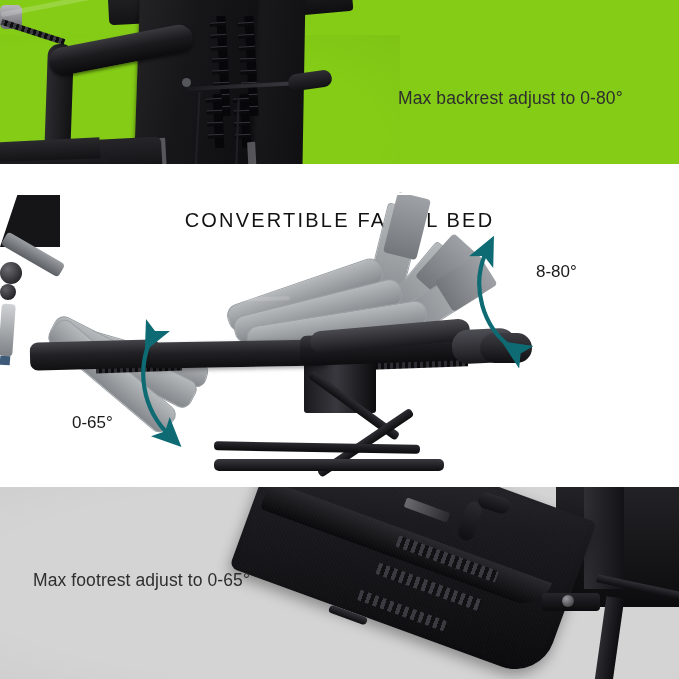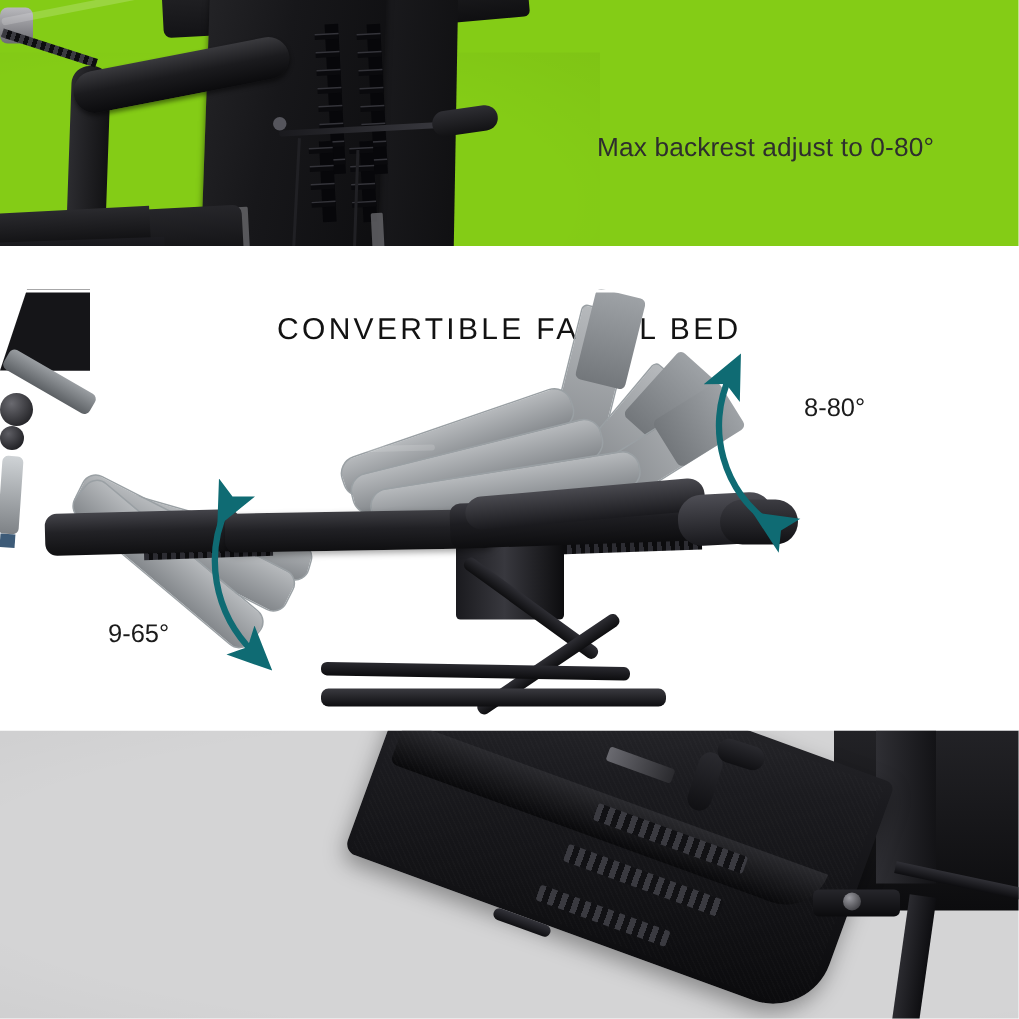--- a/index.html
+++ b/index.html
@@ -359,21 +359,21 @@
         <path d="M0,0 L7,3.2 L0,6.4 L1.6,3.2 Z" fill="#0f6b73"></path>
       </marker>
     </defs>
 
     <path d="M 487,57 C 520,78 532,122 515,157" fill="none" stroke="#0f6b73" stroke-width="4.2" stroke-linecap="round" marker-start="url(#ah)" marker-end="url(#ah)" transform="rotate(180,501,107)"></path>
 
     <path d="M 152,144 C 136,176 142,216 170,243" fill="none" stroke="#0f6b73" stroke-width="4.2" stroke-linecap="round" marker-start="url(#ah)" marker-end="url(#ah)"></path>
   </svg>
 
   <div class="angle-label" id="angle-top">8-80°</div>
-  <div class="angle-label" id="angle-left">9-65°</div>
+  <div class="angle-label" id="angle-left">0-65°</div>
 
   <div class="panel" id="panel-bot">
     <div id="photo-bot" style="top:0">
       <div id="b-rightcol"></div>
       <div id="b-rightcol2"></div>
       <div id="b-slab"></div>
       <div id="b-slab-edge"></div>
       <div id="b-slab-tex"></div>
       <div id="b-strip"></div>
       <div class="b-hook" id="b-hook1"></div>
@@ -382,17 +382,18 @@
       <div class="b-ratch" id="b-ratch2"></div>
       <div class="b-ratch" id="b-ratch3"></div>
       <div id="b-lever"></div>
       <div id="b-hinge"></div>
       <div id="b-bolt"></div>
       <div id="b-bar"></div>
       <div id="b-leg"></div>
       <div id="b-vig"></div>
     </div>
 
+    <div class="callout" id="callout-bot" style="top:83px">Max footrest adjust to 0-65°</div>
   </div>
 
   <div class="gap-line" style="top:193px"></div>
   <div class="gap-line" style="top:485px"></div>
 </div>
 
 </body></html>

